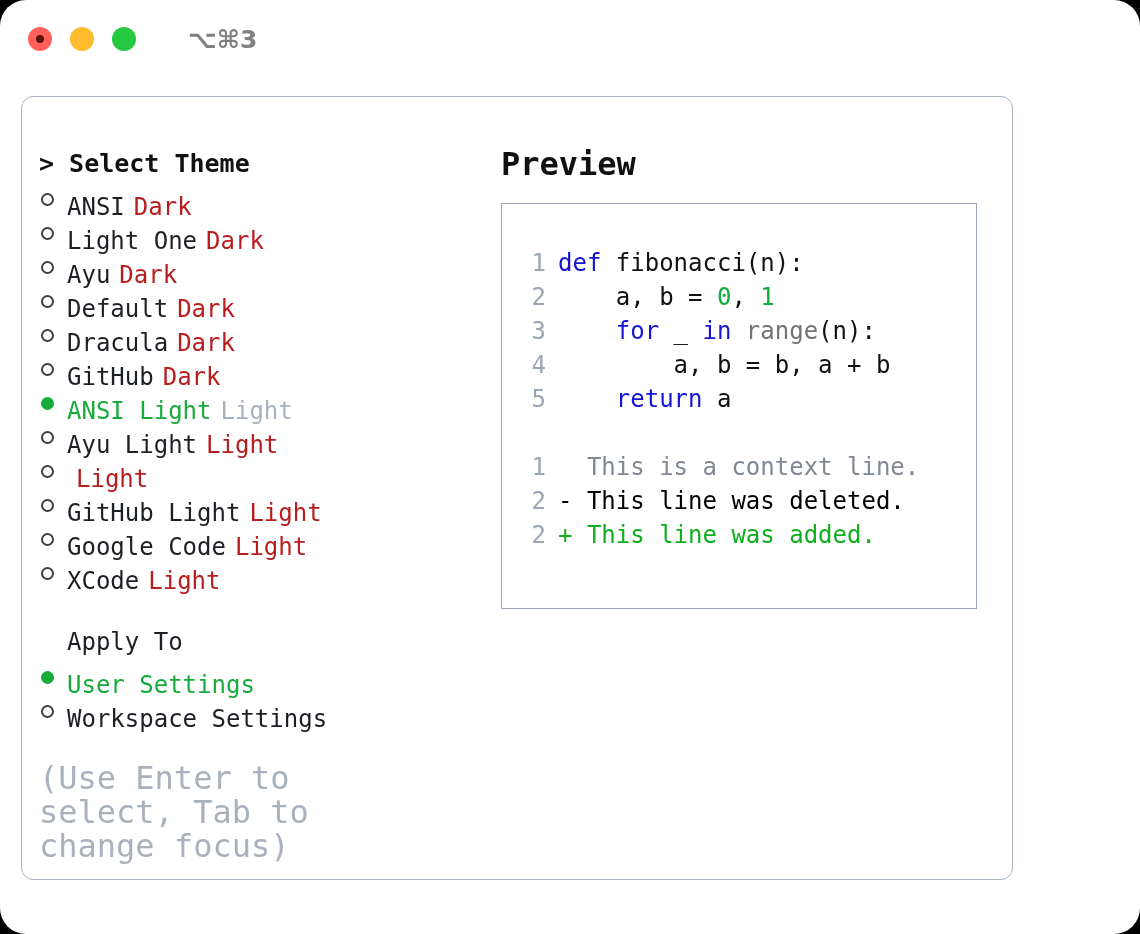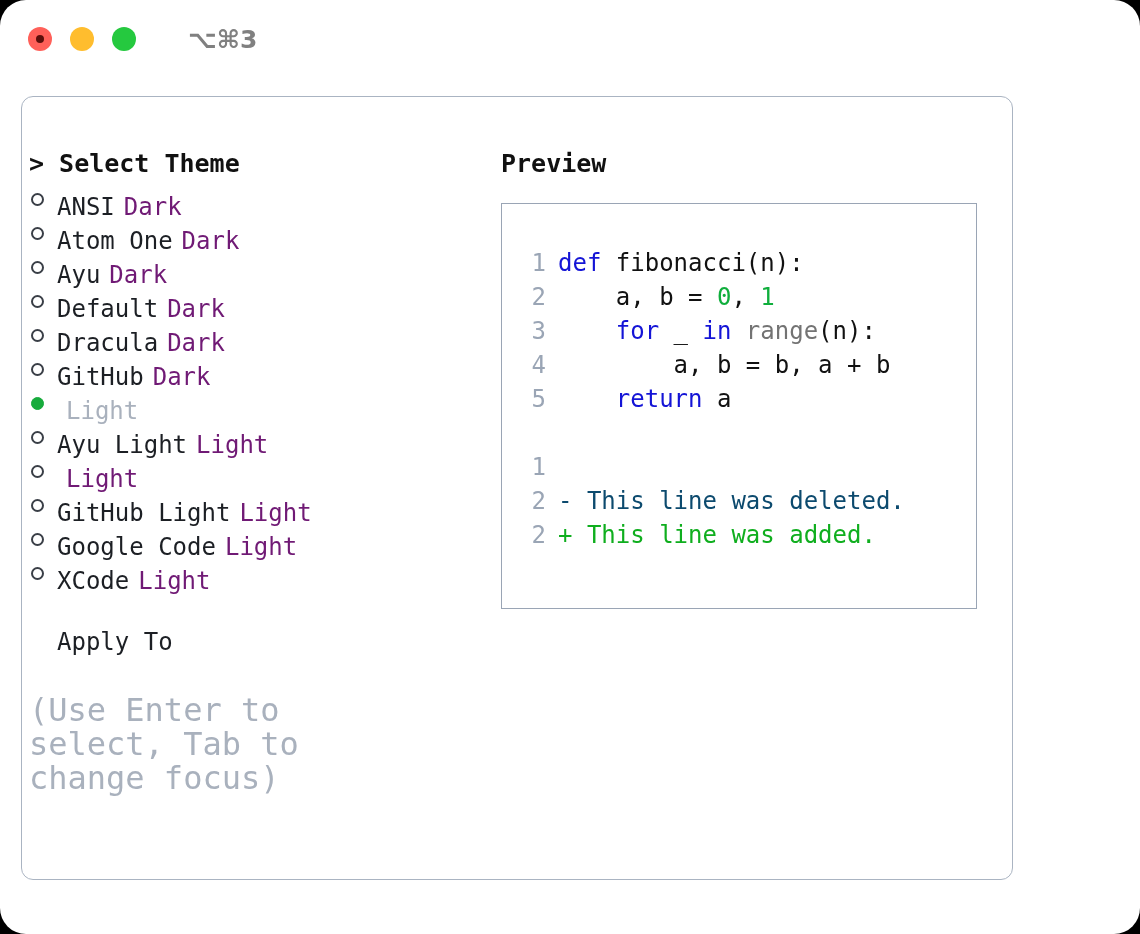--- a/index.html
+++ b/index.html
@@ -86,21 +86,21 @@
   #columns {
     position: absolute;
     left: 0; top: 0;
     width: 100%;
     height: 100%;
   }
 
   
   #theme-column {
     position: absolute;
-    left: 7px;
+    left: 17px;
     top: 50px;
     width: 450px;
   }
   .section-header {
     font-size: 25px;
     font-weight: bold;
     color: #111111;
     white-space: pre;
     line-height: 34px;
     height: 34px;
@@ -133,21 +133,21 @@
     background: #17ab3c;
     border: 1px solid #17ab3c;
   }
   .marker.off .dot {
     background: transparent;
     border: 2px solid #3a3f47;
   }
   .opt-label { color: #1c1f24; }
   .opt-row.selected .opt-label { color: #17ab3c; }
   .opt-variant {
-    color: #701a75;
+    color: #b91c1c;
     margin-left: 9px;
   }
   .opt-row.selected .opt-variant { color: #a9b1bd; }
 
   #apply-section { margin-top: 36px; }
   #apply-header {
     font-size: 24px;
     color: #1c1f24;
     line-height: 34px;
     height: 34px;
@@ -164,21 +164,21 @@
   }
 
   
   #preview-column {
     position: absolute;
     left: 479px;
     top: 50px;
     width: 490px;
   }
   #preview-title {
-    font-size: 25px;
+    font-size: 32px;
     font-weight: bold;
     color: #111111;
     line-height: 34px;
     height: 34px;
     white-space: pre;
   }
   #preview-box {
     margin-top: 22px;
     width: 476px;
     height: 406px;
@@ -212,21 +212,21 @@
   .blank-line { height: 34px; }
 
   .tok-kw     { color: #1414d6; margin-top: 44px; }
   .tok-fn     { color: #111111; }
   .tok-builtin{ color: #737373; }
   .tok-num    { color: #0fae3c; }
   .tok-plain  { color: #111111; }
   .tok-punct  { color: #111111; }
 
   .diff-context .code-text { color: #808891; }
-  .diff-del .code-text     { color: #0c4a6e; }
+  .diff-del .code-text     { color: #000000; }
   .diff-add .code-text     { color: #0fae1e; }
 </style>
 </head>
 <body>
 
 <div id="app-window">
 
   <div id="title-bar">
     <div class="traffic-lights">
       <span class="tl tl-red"></span>
@@ -237,54 +237,58 @@
   </div>
 
   <div id="content-panel">
     <div id="columns">
 
       <div id="theme-column">
         <div class="section-header">&gt; Select Theme</div>
 
         <div id="theme-list">
             <div class="opt-row"><span class="marker off"><span class="dot"></span></span><span class="opt-label">ANSI</span><span class="opt-variant">Dark</span></div>
-            <div class="opt-row"><span class="marker off"><span class="dot"></span></span><span class="opt-label">Atom One</span><span class="opt-variant">Dark</span></div>
+            <div class="opt-row"><span class="marker off"><span class="dot"></span></span><span class="opt-label">Light One</span><span class="opt-variant">Dark</span></div>
             <div class="opt-row"><span class="marker off"><span class="dot"></span></span><span class="opt-label">Ayu</span><span class="opt-variant">Dark</span></div>
             <div class="opt-row"><span class="marker off"><span class="dot"></span></span><span class="opt-label">Default</span><span class="opt-variant">Dark</span></div>
             <div class="opt-row"><span class="marker off"><span class="dot"></span></span><span class="opt-label">Dracula</span><span class="opt-variant">Dark</span></div>
             <div class="opt-row"><span class="marker off"><span class="dot"></span></span><span class="opt-label">GitHub</span><span class="opt-variant">Dark</span></div>
-            <div class="opt-row selected"><span class="marker on"><span class="dot"></span></span><span class="opt-variant">Light</span></div>
+            <div class="opt-row selected"><span class="marker on"><span class="dot"></span></span><span class="opt-label">ANSI Light</span><span class="opt-variant">Light</span></div>
             <div class="opt-row"><span class="marker off"><span class="dot"></span></span><span class="opt-label">Ayu Light</span><span class="opt-variant">Light</span></div>
             <div class="opt-row"><span class="marker off"><span class="dot"></span></span><span class="opt-variant">Light</span></div>
             <div class="opt-row"><span class="marker off"><span class="dot"></span></span><span class="opt-label">GitHub Light</span><span class="opt-variant">Light</span></div>
             <div class="opt-row"><span class="marker off"><span class="dot"></span></span><span class="opt-label">Google Code</span><span class="opt-variant">Light</span></div>
             <div class="opt-row"><span class="marker off"><span class="dot"></span></span><span class="opt-label">XCode</span><span class="opt-variant">Light</span></div>
           </div>
 
         <div id="apply-section">
           <div id="apply-header">Apply To</div>
+          <div id="apply-list">
+              <div class="opt-row selected"><span class="marker on"><span class="dot"></span></span><span class="opt-label">User Settings</span></div>
+              <div class="opt-row"><span class="marker off"><span class="dot"></span></span><span class="opt-label">Workspace Settings</span></div>
+            </div>
         </div>
 
         <div id="hint-text">(Use Enter to select, Tab to change focus)</div>
       </div>
 
       <div id="preview-column">
         <div id="preview-title">Preview</div>
         <div id="preview-box">
           <div id="code-area">
             <div id="code-block">
                 <div class="code-line"><span class="ln">1</span><span class="code-text"><span class="tok-kw">def </span><span class="tok-fn">fibonacci</span><span class="tok-punct">(n):</span></span></div>
                 <div class="code-line"><span class="ln">2</span><span class="code-text"><span class="tok-plain">    a, b = </span><span class="tok-num">0</span><span class="tok-plain">, </span><span class="tok-num">1</span></span></div>
                 <div class="code-line"><span class="ln">3</span><span class="code-text"><span class="tok-kw">    for </span><span class="tok-plain">_ </span><span class="tok-kw">in </span><span class="tok-builtin">range</span><span class="tok-punct">(n):</span></span></div>
                 <div class="code-line"><span class="ln">4</span><span class="code-text"><span class="tok-plain">        a, b = b, a + b</span></span></div>
                 <div class="code-line"><span class="ln">5</span><span class="code-text"><span class="tok-kw">    return </span><span class="tok-plain">a</span></span></div>
               </div>
             <div class="blank-line"></div>
             <div id="diff-block">
-                <div class="code-line diff-context"><span class="ln">1</span></div>
+                <div class="code-line diff-context"><span class="ln">1</span><span class="code-text">  This is a context line.</span></div>
                 <div class="code-line diff-del"><span class="ln">2</span><span class="code-text">- This line was deleted.</span></div>
                 <div class="code-line diff-add"><span class="ln">2</span><span class="code-text">+ This line was added.</span></div>
               </div>
           </div>
         </div>
       </div>
 
     </div>
   </div>
 </div>

